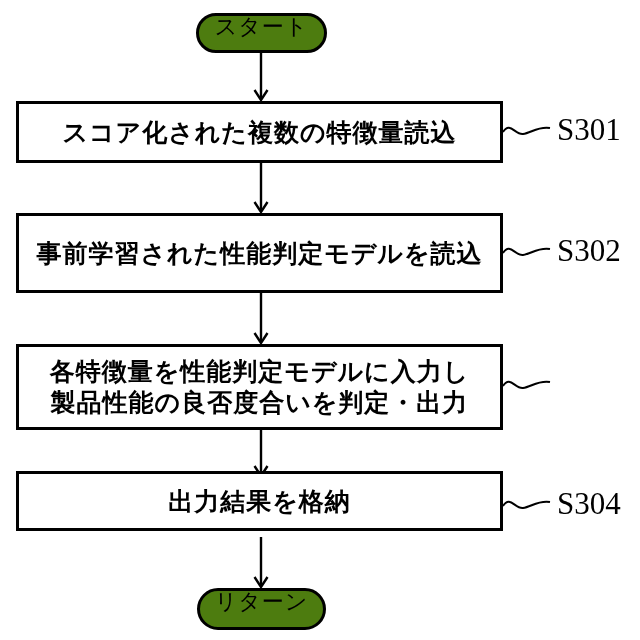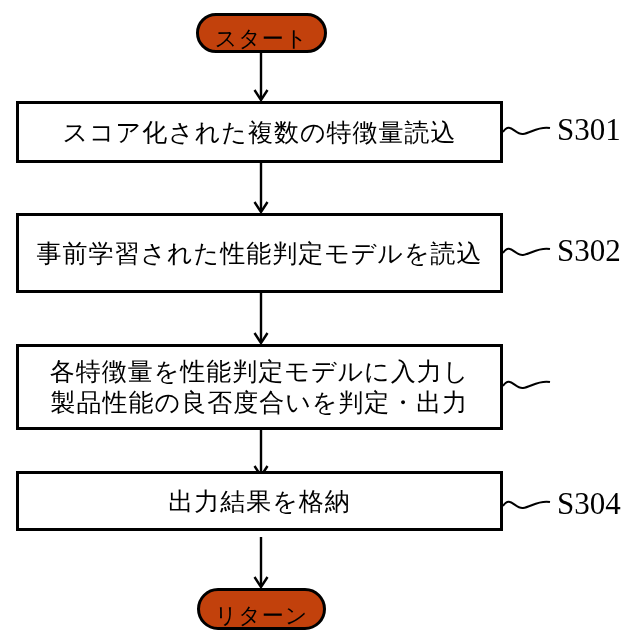--- a/index.html
+++ b/index.html
@@ -21,23 +21,23 @@
     left: 0;
     top: 0;
     width: 640px;
     height: 640px;
   }
   .terminal {
     position: absolute;
     box-sizing: border-box;
     border: 3px solid #000000;
     border-radius: 24px;
-    background: #c2410c;
+    background: #4d7c0f;
     display: flex;
-    align-items: flex-end;
+    align-items: flex-start;
     justify-content: center;
     font-size: 22px;
     letter-spacing: 1px;
     line-height: 1;
   }
   .terminal-start { left: 196px; top: 13px;  width: 131px; height: 40px; }
   .terminal-end   { left: 197px; top: 588px; width: 129px; height: 42px; }
   .pbox {
     position: absolute;
     left: 16px;
@@ -46,20 +46,21 @@
     border: 3px solid #000000;
     background: #ffffff;
     display: flex;
     align-items: center;
     justify-content: center;
     text-align: center;
     font-size: 25px;
     line-height: 31px;
     letter-spacing: 1px;
     white-space: pre-line;
+    font-weight: bold;
   }
   .pbox-1 { top: 101px; height: 62px; }
   .pbox-2 { top: 213px; height: 80px; justify-content: center; }
   .pbox-3 { top: 344px; height: 86px; }
   .pbox-4 { top: 471px; height: 60px; }
   .step-label {
     position: absolute;
     left: 557px;
     transform: translateY(-50%);
     font-family: Liberation Serif, serif;

